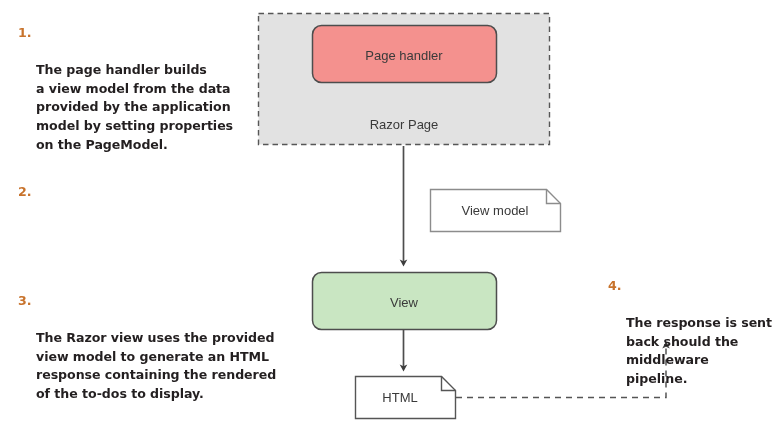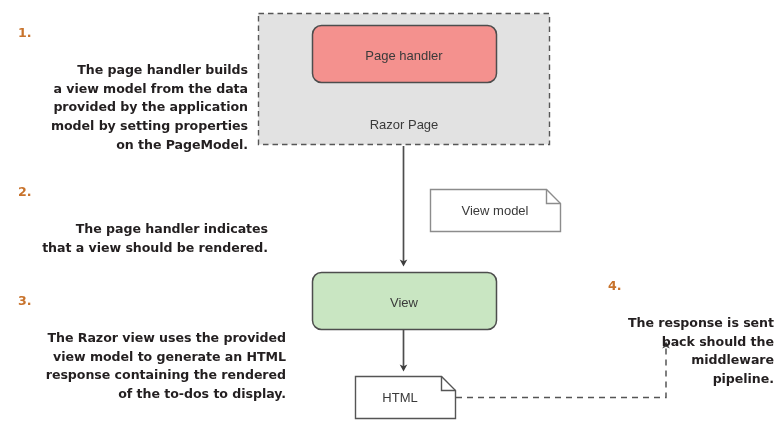--- a/index.html
+++ b/index.html
@@ -38,21 +38,20 @@
   .caption .num {
     position: absolute;
     left: 0;
     top: 0;
     color: #c8732c;
     font-weight: bold;
   }
   .caption .body {
     display: block;
     padding-left: 18px;
-    text-align: right;
   }
 
   #caption-1 { left: 18px;  top: 24px;  width: 230px; }
   #caption-2 { left: 18px;  top: 183px; width: 250px; }
   #caption-3 { left: 18px;  top: 292px; width: 268px; }
   #caption-4 { left: 608px; top: 277px; width: 166px; }
 
   
   .dgm-label {
     font-family: "Liberation Sans", "DejaVu Sans", sans-serif;
@@ -121,22 +120,20 @@
     <span class="num">1.</span>
     <span class="body">The page handler builds
 a view model from the data
 provided by the application
 model by setting properties
 on the PageModel.</span>
   </div>
 
   <div class="caption" id="caption-2">
     <span class="num">2.</span>
-    <span class="body">The page handler indicates
-that a view should be rendered.</span>
   </div>
 
   <div class="caption" id="caption-3">
     <span class="num">3.</span>
     <span class="body">The Razor view uses the provided
 view model to generate an HTML
 response containing the rendered
 of the to-dos to display.</span>
   </div>
 

